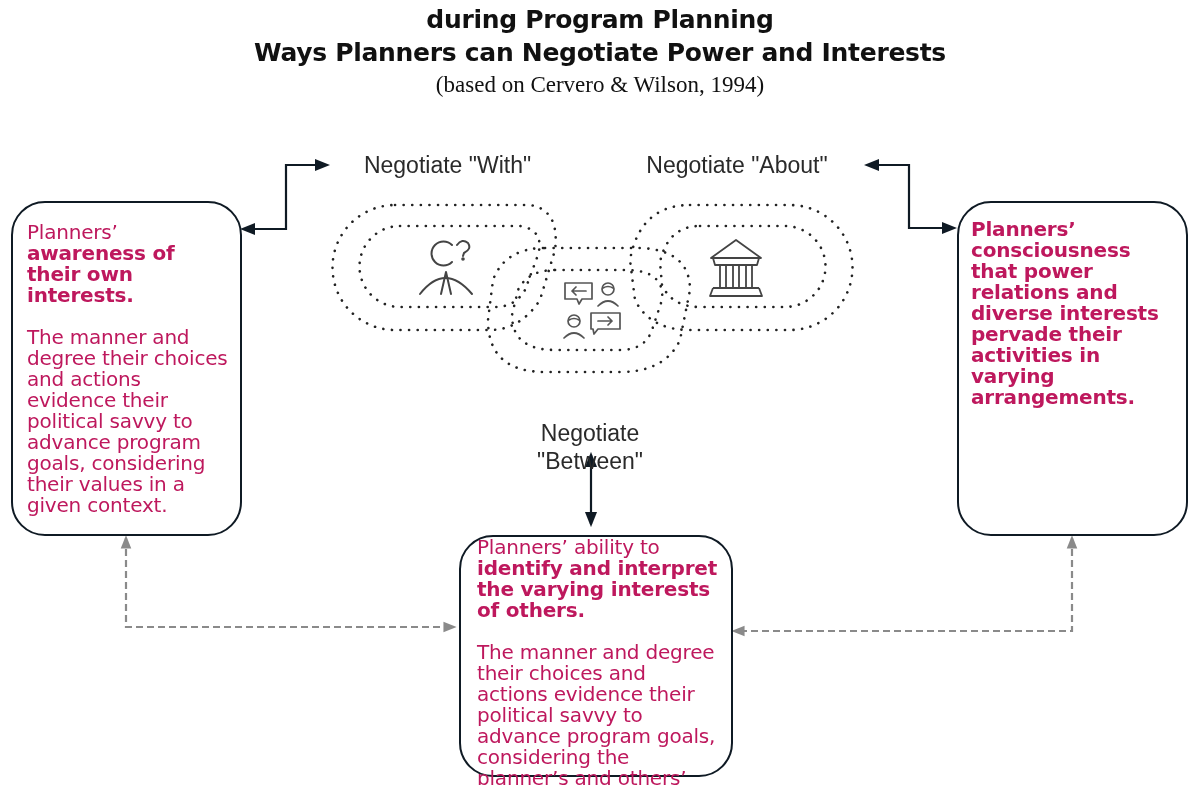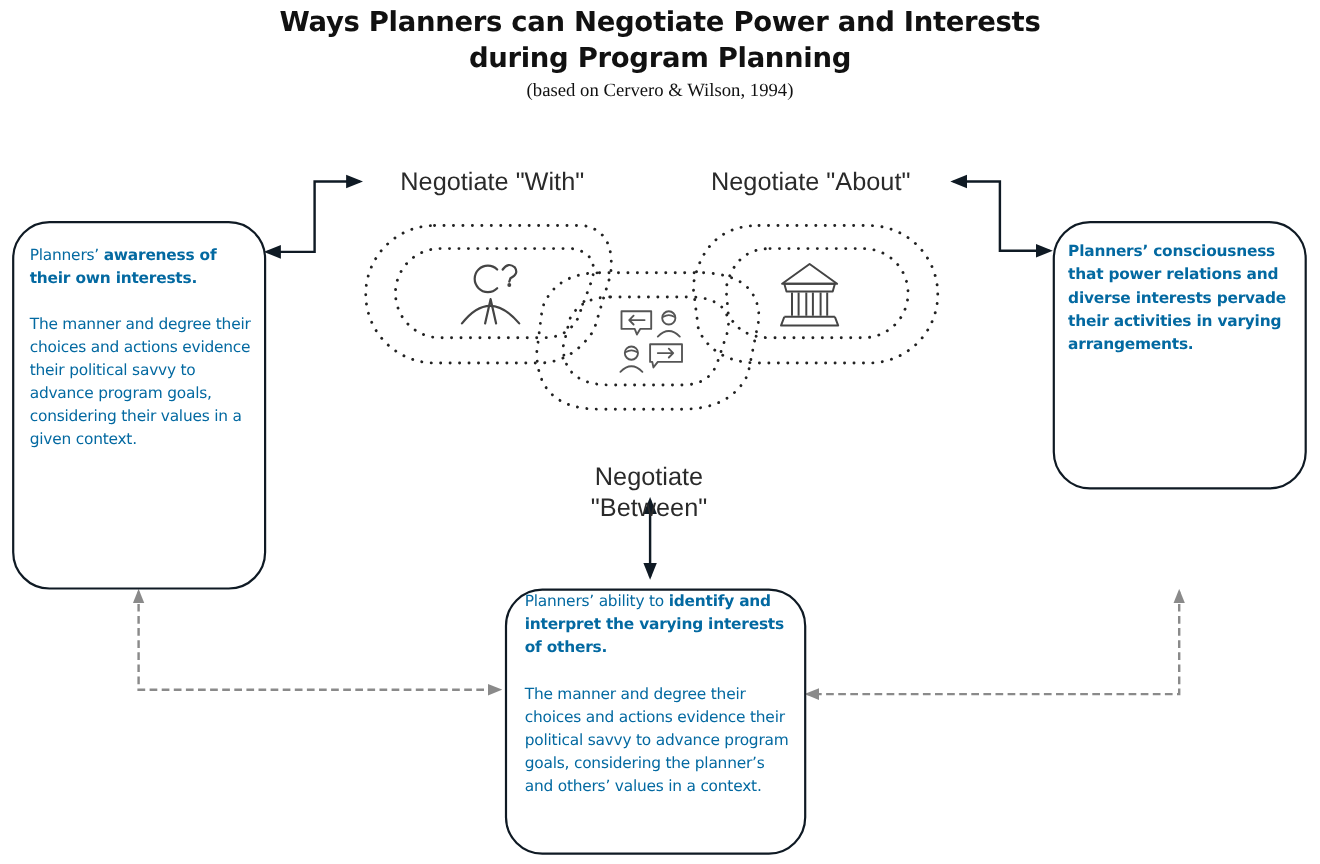--- a/index.html
+++ b/index.html
@@ -1,31 +1,31 @@
 <!DOCTYPE html>
 <html><head>
 <meta charset="utf-8">
 <style>
   html, body { margin: 0; padding: 0; background: #ffffff; }
   body { width: 1200px; height: 785px; position: relative; overflow: hidden; font-family: "Liberation Sans", sans-serif; color: #111; }
   .title { position: absolute; left: 0; width: 1200px; top: 3px; text-align: center; font-family: "DejaVu Sans", sans-serif; font-weight: bold; font-size: 25px; line-height: 33px; color: #111; letter-spacing: -0.3px; }
-  .subtitle { position: absolute; left: 0; width: 1200px; top: 72px; text-align: center; font-family: "Liberation Serif", serif; font-size: 17px; color: #111; }
+  .subtitle { position: absolute; left: 0; width: 1200px; top: 72px; text-align: center; font-family: "Liberation Serif", serif; font-size: 23px; color: #111; }
   .label { position: absolute; font-family: "Liberation Sans", sans-serif; font-size: 23px; color: #2a2a2a; text-align: center; line-height: 28px; }
-  .box { position: absolute; border: 2.5px solid #0f1a24; border-radius: 34px; background: #fff; box-sizing: border-box; font-family: "DejaVu Sans", sans-serif; font-size: 14px; line-height: 21px; color: #0369a1; letter-spacing: -0.2px; }
+  .box { position: absolute; border: 2.5px solid #0f1a24; border-radius: 34px; background: #fff; box-sizing: border-box; font-family: "DejaVu Sans", sans-serif; font-size: 20px; line-height: 21px; color: #be185d; letter-spacing: -0.2px; }
   .box p { margin: 0; }
   .box .gap { height: 21px; }
   .box b { font-weight: bold; }
   svg.overlay { position: absolute; left: 0; top: 0; }
 </style>
 </head>
 <body>
 
 <div class="title">
+  <div>during Program Planning</div>
   <div>Ways Planners can Negotiate Power and Interests</div>
-  <div>during Program Planning</div>
 </div>
 <div class="subtitle">(based on Cervero &amp; Wilson, 1994)</div>
 
 <svg class="overlay" width="1200" height="785">
   <defs>
     <marker id="arrSolid" viewBox="0 0 10 10" refX="8" refY="5" markerWidth="7" markerHeight="7" orient="auto-start-reverse">
       <path d="M0,1 L10,5 L0,9 Z" fill="#0f1a24"></path>
     </marker>
     <marker id="arrGray" viewBox="0 0 10 10" refX="8" refY="5" markerWidth="6" markerHeight="6" orient="auto-start-reverse">
       <path d="M0,1 L10,5 L0,9 Z" fill="#8a8a8a"></path>
@@ -87,21 +87,21 @@
   <div>Negotiate</div>
   <div>"Between"</div>
 </div>
 
 <div class="box" style="left:11px; top:201px; width:231px; height:335px; padding:19px 12px 0 14px;">
   <p><span>Planners’ </span><b>awareness of their own interests.</b></p>
   <div class="gap"></div>
   <p>The manner and degree their choices and actions evidence their political savvy to advance program goals, considering their values in  a given context.</p>
 </div>
 
-<div class="box" style="left:957px; top:201px; width:231px; height:244px; padding:16px 10px 0 12px;">
+<div class="box" style="left:957px; top:201px; width:231px; height:335px; padding:16px 10px 0 12px;">
   <p><b>Planners’ consciousness that power relations and diverse interests pervade their activities in varying arrangements.</b></p>
   <div class="gap"></div>
 </div>
 
 <div class="box" style="left:459px; top:535px; width:274px; height:242px; padding:0 10px 0 16px;">
   <p><span>Planners’ ability to </span><b>identify and interpret the varying interests of others.</b></p>
   <div class="gap"></div>
   <p>The manner and degree their choices and actions evidence their political savvy to advance program goals, considering  the planner’s and others’ values in a context.</p>
 </div>
 

